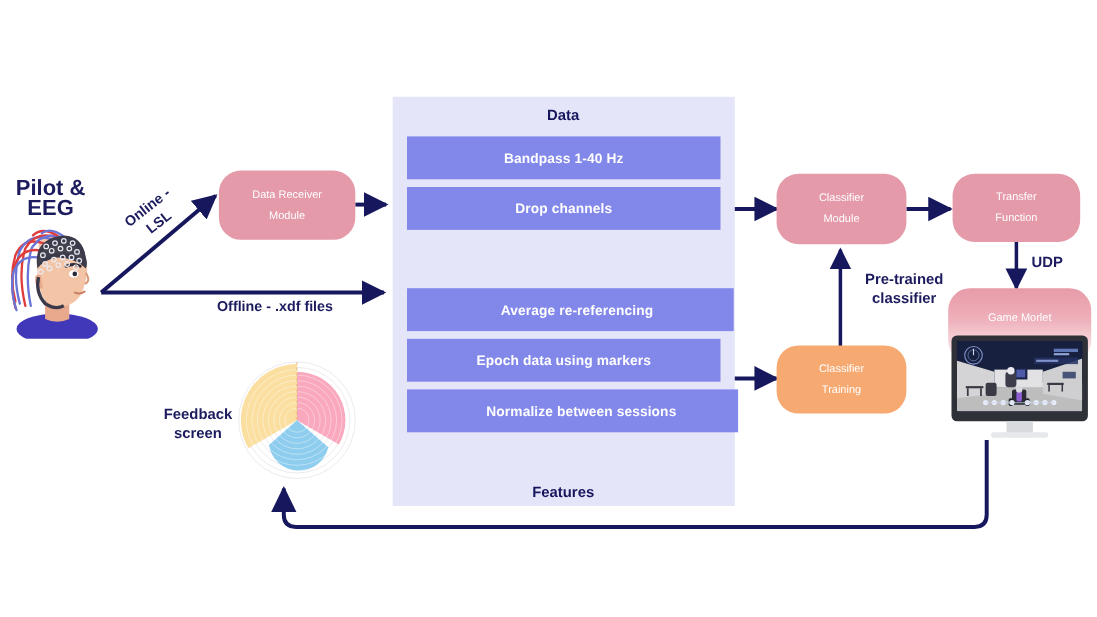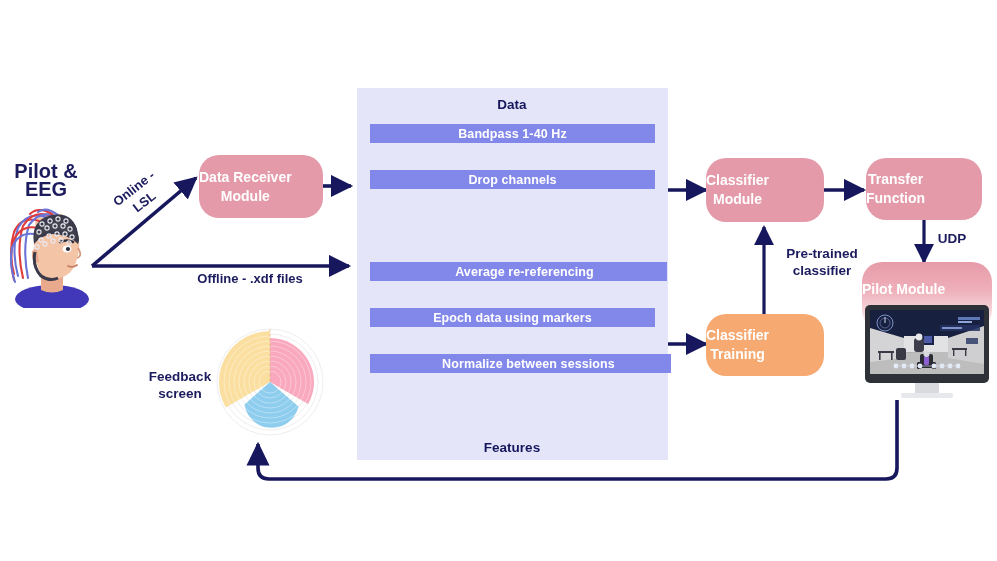--- a/index.html
+++ b/index.html
@@ -17,30 +17,30 @@
   }
   .pilot-label{font-size:20px;line-height:18px;}
   .io-label{font-size:13px;}
   .flow-ep{color:#16165c;font-weight:bold;font-size:13.5px;text-align:center;}
 
   
   .pipeline-box{
     left:357px;top:88px;width:311px;height:372px;background:#e4e5f9;
   }
   .step-bar{
-    left:370px;width:285px;height:19px;background:#8287ea;
+    left:370px;width:285px;height:39px;background:#8287ea;
     color:#ffffff;font-weight:bold;font-size:12.5px;
     display:flex;align-items:center;justify-content:center;text-align:center;
     letter-spacing:.1px;
   }
 
   
   .module{
-    border-radius:20px;display:flex;align-items:center;justify-content:flex-start;
-    text-align:center;color:#ffffff;font-weight:bold;font-size:14px;line-height:19px;
+    border-radius:20px;display:flex;align-items:center;justify-content:center;
+    text-align:center;color:#ffffff;font-weight:normal;font-size:10px;line-height:19px;
     white-space:pre-line;
   }
   .module.pink{background:#e49aa9;}
   .module.orange{background:#f6a971;}
   .module.gamegrad{
     background:linear-gradient(180deg,#e79ba9 0%,#eeb0ba 42%,#f8dde1 78%,#fdf6f7 100%);
     align-items:flex-start;padding-top:18px;box-sizing:border-box;
   }
 
   
@@ -225,21 +225,21 @@
     <span>Classifier
 Training</span>
   </div>
 
   <div class="abs navy-label" style="left:772px;top:245px;width:100px;">Pre-trained
 classifier</div>
 
   <div class="abs navy-label" style="left:930px;top:230px;width:44px;">UDP</div>
 
   <div class="abs module gamegrad" style="left:862px;top:262px;width:130px;height:68px;">
-    <span>Pilot Module</span>
+    <span>Game Morlet</span>
   </div>
 
   <div class="abs monitor">
     <div class="mon-bezel"></div>
     <div class="mon-screen">
       <svg viewBox="0 0 114 64" width="114" height="64">
 
         <rect x="0" y="0" width="114" height="64" fill="#18203f"></rect>
 
         <path d="M0,40 L114,36 L114,64 L0,64 z" fill="#a9a9ab"></path>

